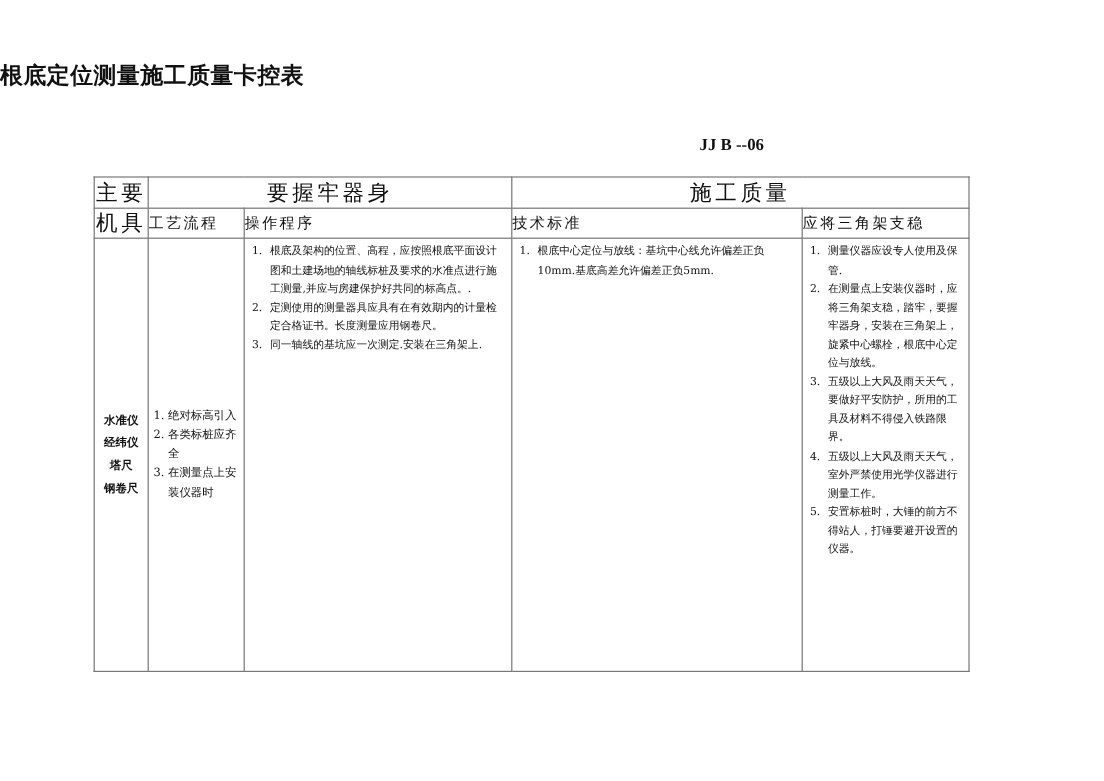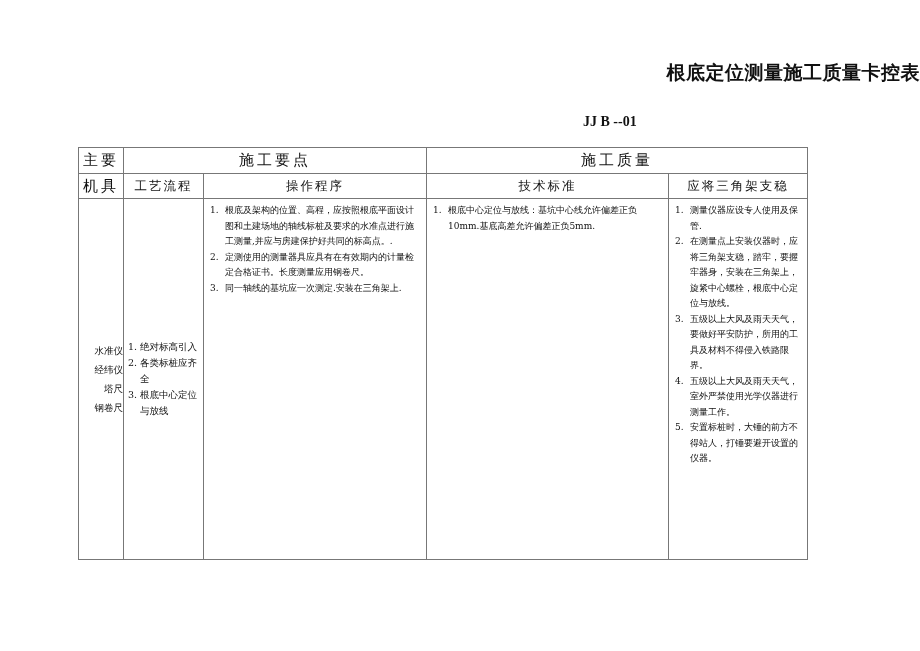--- a/index.html
+++ b/index.html
@@ -1,75 +1,75 @@
 <!DOCTYPE html>
 <html><head>
 <meta charset="utf-8">
 <style>
   html, body { margin: 0; padding: 0; background: #ffffff; }
   body { width: 920px; height: 651px; position: relative; overflow: hidden;
          font-family: "DejaVu Serif", "Liberation Serif", serif; color: #111; }
-  .title { position: absolute; left: 0; width: 920px; top: 60px; text-align: right;
+  .title { position: absolute; left: 0; width: 920px; top: 50px; text-align: left;
            font-family: "DejaVu Sans", "Liberation Sans", sans-serif; font-weight: bold;
            font-size: 19px; letter-spacing: 0.5px; }
   .code { position: absolute; left: 583px; top: 114px; font-family: "Liberation Serif", serif;
           font-weight: bold; font-size: 14px; }
   table.sheet { position: absolute; left: 78px; top: 147px; width: 729px; height: 413px;
                 border-collapse: collapse; table-layout: fixed; }
   table.sheet td { border: 1px solid #777; padding: 0; vertical-align: middle; }
-  .hdr { text-align: center; font-size: 15px; letter-spacing: 3px; }
-  .hdr-sub { text-align: center; font-size: 12.5px; letter-spacing: 2px; }
+  .hdr { text-align: center; font-size: 18px; letter-spacing: 3px; }
+  .hdr-sub { font-size: 12.5px; letter-spacing: 2px; }
   .body-cell { vertical-align: top !important; font-size: 9px; line-height: 15.5px; }
   .body-cell.mid { vertical-align: middle !important; }
   ol.items { list-style: none; margin: 0; padding: 4px 4px 0 4px; }
   ol.items li { position: relative; padding-left: 17px; }
   ol.items li .num { position: absolute; left: 2px; top: 0; }
-  .equip { text-align: right; font-size: 9.5px; line-height: 19px; }
+  .equip { text-align: center; font-size: 9.5px; line-height: 19px; font-weight: bold; }
   .flow { font-size: 9.5px; line-height: 16px; padding: 0 2px; }
   .flow li { padding-left: 14px !important; }
 </style>
 </head>
 <body>
 
 <div class="title">根底定位测量施工质量卡控表</div>
-<div class="code">JJ B --01</div>
+<div class="code">JJ B --06</div>
 
 <table class="sheet">
   <colgroup>
     <col style="width:45px">
       <col style="width:80px">
       <col style="width:223px">
       <col style="width:242px">
       <col style="width:139px">
   </colgroup>
   <tbody>
       <tr style="height:26px">
     <td class="hdr"><span>主要</span></td>
-    <td class="hdr" colspan="2">施工要点</td>
+    <td class="hdr" colspan="2">要握牢器身</td>
     <td class="hdr" colspan="2">施工质量</td>
   </tr>
   <tr style="height:25px">
     <td class="hdr"><span>机具</span></td>
     <td class="hdr-sub">工艺流程</td>
     <td class="hdr-sub">操作程序</td>
     <td class="hdr-sub">技术标准</td>
     <td class="hdr-sub">应将三角架支稳</td>
   </tr>
   <tr>
     <td class="equip">
       <div>水准仪</div>
       <div>经纬仪</div>
       <div>塔尺</div>
       <div>钢卷尺</div>
     </td>
     <td class="body-cell mid flow">
       <ol class="items" style="padding:0 2px">
         <li><span class="num">1.</span><span>绝对标高引入</span></li>
         <li><span class="num">2.</span><span>各类标桩应齐全</span></li>
-        <li><span class="num">3.</span><span>根底中心定位与放线</span></li>
+        <li><span class="num">3.</span><span>在测量点上安装仪器时</span></li>
       </ol>
     </td>
     <td class="body-cell">
       <ol class="items">
         <li><span class="num">1.</span><span>根底及架构的位置、高程，应按照根底平面设计图和土建场地的轴线标桩及要求的水准点进行施工测量,并应与房建保护好共同的标高点。.</span></li>
         <li><span class="num">2.</span><span>定测使用的测量器具应具有在有效期内的计量检定合格证书。长度测量应用钢卷尺。</span></li>
         <li><span class="num">3.</span><span>同一轴线的基坑应一次测定.安装在三角架上.</span></li>
       </ol>
     </td>
     <td class="body-cell">

